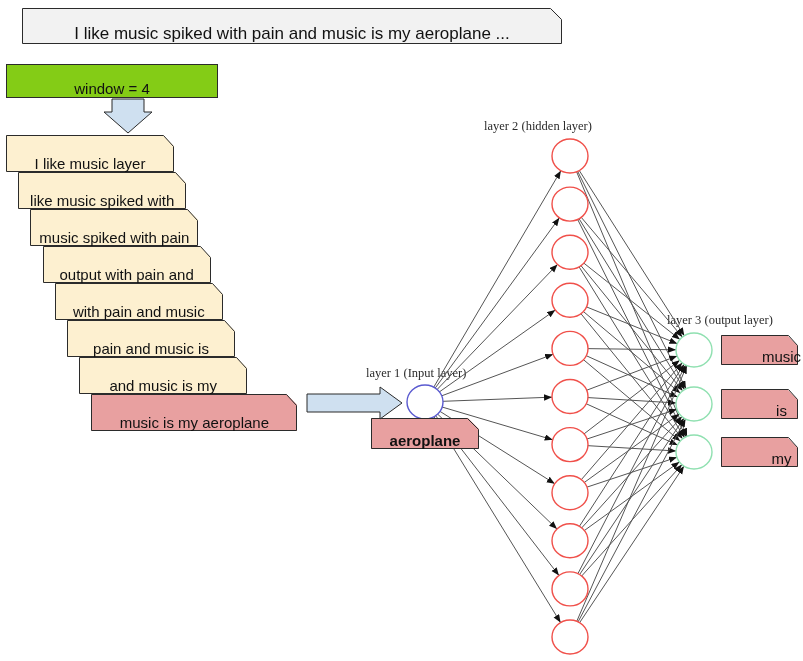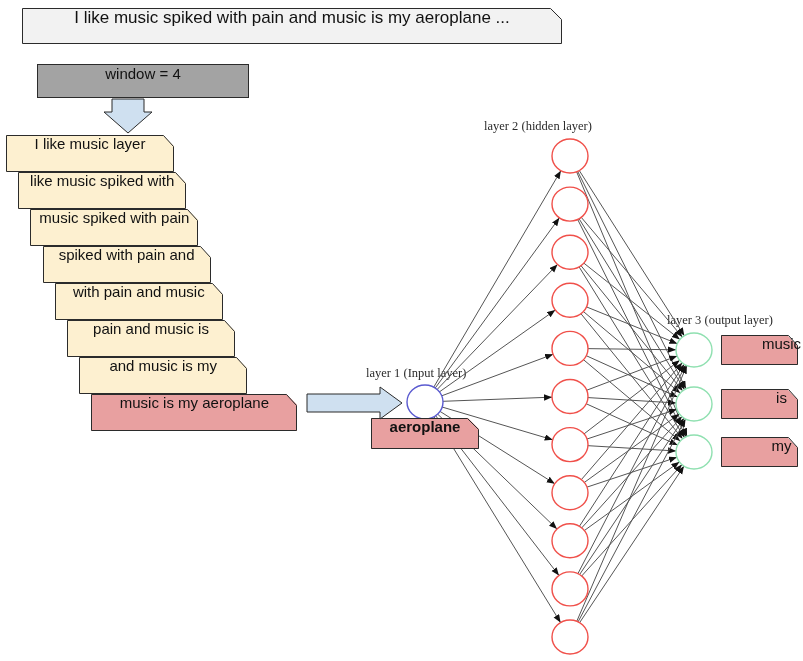--- a/index.html
+++ b/index.html
@@ -5,21 +5,21 @@
   html,body{margin:0;padding:0;background:#ffffff;}
   body{width:803px;height:661px;position:relative;overflow:hidden;
        font-family:"Liberation Sans",sans-serif;}
 
   .canvas{position:absolute;left:0;top:0;width:803px;height:661px;}
 
   
   .note{
     position:absolute;
     box-sizing:border-box;
-    display:flex;align-items:flex-start;justify-content:center;
+    display:flex;align-items:flex-end;justify-content:center;
     font-size:15px;color:#111;
     border:1px solid #2b2b2b;
     background:#ffffff;
   }
   .note.bevel{
     border:none;
     background:transparent;
   }
   .note.bevel .nbg{
     position:absolute;left:0;top:0;right:0;bottom:0;
@@ -29,21 +29,21 @@
     position:absolute;left:0;top:0;right:0;bottom:0;
     pointer-events:none;
   }
   .note .ntext{position:relative;z-index:3;white-space:nowrap;}
 
   
   #sentence-box{left:22px;top:8px;width:540px;height:36px;font-size:17px;}
   #sentence-box .nbg{background:#f2f2f2;}
 
   
-  #window-box{left:37px;top:64px;width:212px;height:34px;background:#a3a3a3;font-size:15px;}
+  #window-box{left:6px;top:64px;width:212px;height:34px;background:#84cc16;font-size:15px;}
 
   
   .ynote .nbg{background:#fdf0d0;}
   .rnote .nbg{background:#e8a0a0;}
 
   
   svg.layer{position:absolute;left:0;top:0;width:803px;height:661px;overflow:visible;}
 
   #net-svg{z-index:1;}
   #down-arrow-svg{z-index:2;}
@@ -103,21 +103,21 @@
         <svg class="nedge" viewBox="0 0 168 37" preserveAspectRatio="none">
           <path d="M0.5 0.5 L157.5 0.5 L167.5 11.5 L167.5 36.5 L0.5 36.5 Z" fill="none" stroke="#2b2b2b" stroke-width="1"></path>
         </svg>
         <span class="ntext">music spiked with pain</span>
       </div>
       <div class="note bevel ynote znote" style="left: 42.6px; top: 246px; width: 168px; height: 37px; font-size: 15px;">
         <div class="nbg" style="background: rgb(253, 240, 208);"></div>
         <svg class="nedge" viewBox="0 0 168 37" preserveAspectRatio="none">
           <path d="M0.5 0.5 L157.5 0.5 L167.5 11.5 L167.5 36.5 L0.5 36.5 Z" fill="none" stroke="#2b2b2b" stroke-width="1"></path>
         </svg>
-        <span class="ntext">spiked with pain and</span>
+        <span class="ntext">output with pain and</span>
       </div>
       <div class="note bevel ynote znote" style="left: 54.8px; top: 283px; width: 168px; height: 37px; font-size: 15px;">
         <div class="nbg" style="background: rgb(253, 240, 208);"></div>
         <svg class="nedge" viewBox="0 0 168 37" preserveAspectRatio="none">
           <path d="M0.5 0.5 L157.5 0.5 L167.5 11.5 L167.5 36.5 L0.5 36.5 Z" fill="none" stroke="#2b2b2b" stroke-width="1"></path>
         </svg>
         <span class="ntext">with pain and music</span>
       </div>
       <div class="note bevel ynote znote" style="left: 67px; top: 320px; width: 168px; height: 37px; font-size: 15px;">
         <div class="nbg" style="background: rgb(253, 240, 208);"></div>

